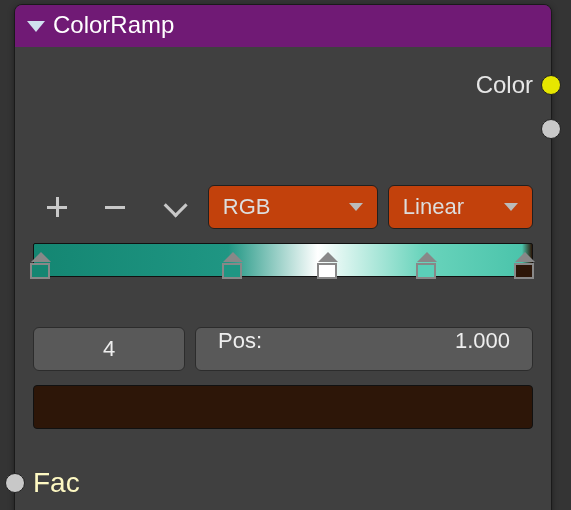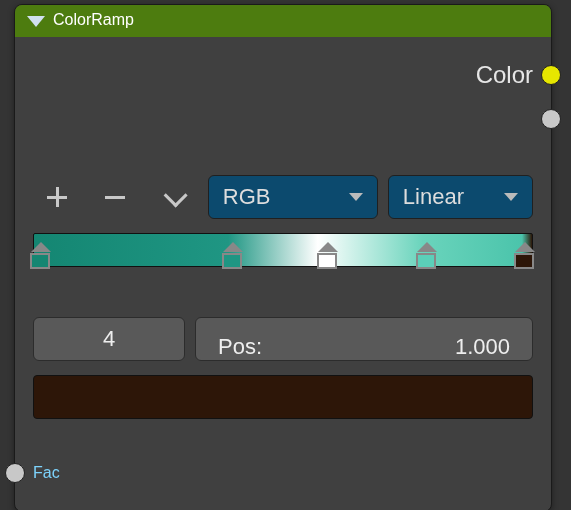--- a/index.html
+++ b/index.html
@@ -17,23 +17,23 @@
     left: 14px;
     top: 4px;
     width: 536px;
     background: #404040;
     border: 1px solid #1a1a1a;
     border-radius: 8px;
     box-shadow: 0 2px 6px rgba(0,0,0,0.4);
     overflow: visible;
   }
   .node-header {
-    background: #4d7c0f;
+    background: #701a75;
     color: #fff;
-    font-size: 16px;
+    font-size: 24px;
     padding: 6px 12px 8px 12px;
     border-radius: 7px 7px 0 0;
     display: flex;
     align-items: center;
     gap: 8px;
   }
   .collapse-tri {
     width: 0; height: 0;
     border-left: 9px solid transparent;
     border-right: 9px solid transparent;
@@ -76,21 +76,21 @@
     height: 42px;
     display: flex;
     align-items: center;
     justify-content: center;
     border-radius: 4px;
     color: #cfcfcf;
     font-size: 26px;
     cursor: pointer;
   }
   .dropdown {
-    background: #0c4a6e;
+    background: #c2410c;
     border: 1px solid #202020;
     border-radius: 6px;
     height: 42px;
     display: flex;
     align-items: center;
     justify-content: space-between;
     padding: 0 14px;
     font-size: 22px;
     color: #ddd;
     cursor: pointer;
@@ -156,42 +156,42 @@
     font-size: 22px;
     color: #eee;
     flex: 0 0 150px;
   }
   .pos-field {
     background: #595959;
     border: 1px solid #2c2c2c;
     border-radius: 6px;
     height: 42px;
     display: flex;
-    align-items: flex-end;
+    align-items: flex-start;
     justify-content: space-between;
     padding: 0 22px;
     font-size: 22px;
     color: #eee;
     flex: 1;
   }
   .color-swatch-big {
     margin-top: 14px;
     height: 42px;
     border: 1px solid #111;
     border-radius: 4px;
     background: #2d1608;
   }
   .inputs {
     padding: 16px 18px 18px 18px;
   }
   .input-row {
     display: flex;
     align-items: center;
-    font-size: 16px;
-    color: #7dd3fc;
+    font-size: 28px;
+    color: #fef9c3;
     height: 40px;
     position: relative;
   }
   .socket-in {
     position: absolute;
     width: 18px;
     height: 18px;
     border-radius: 50%;
     border: 1px solid #222;
     left: -28px;

